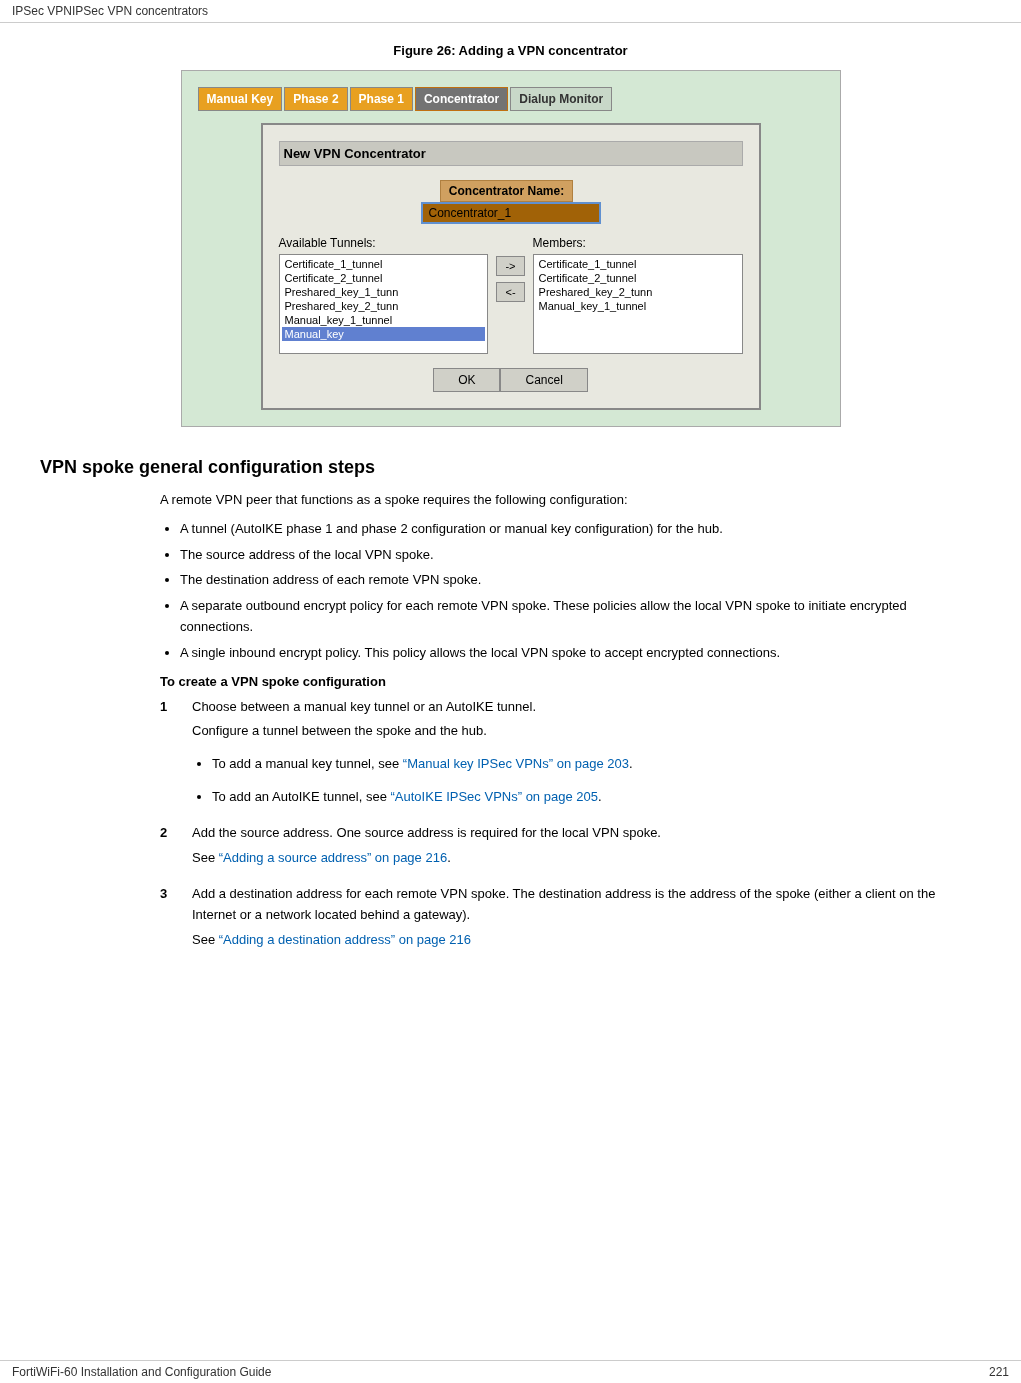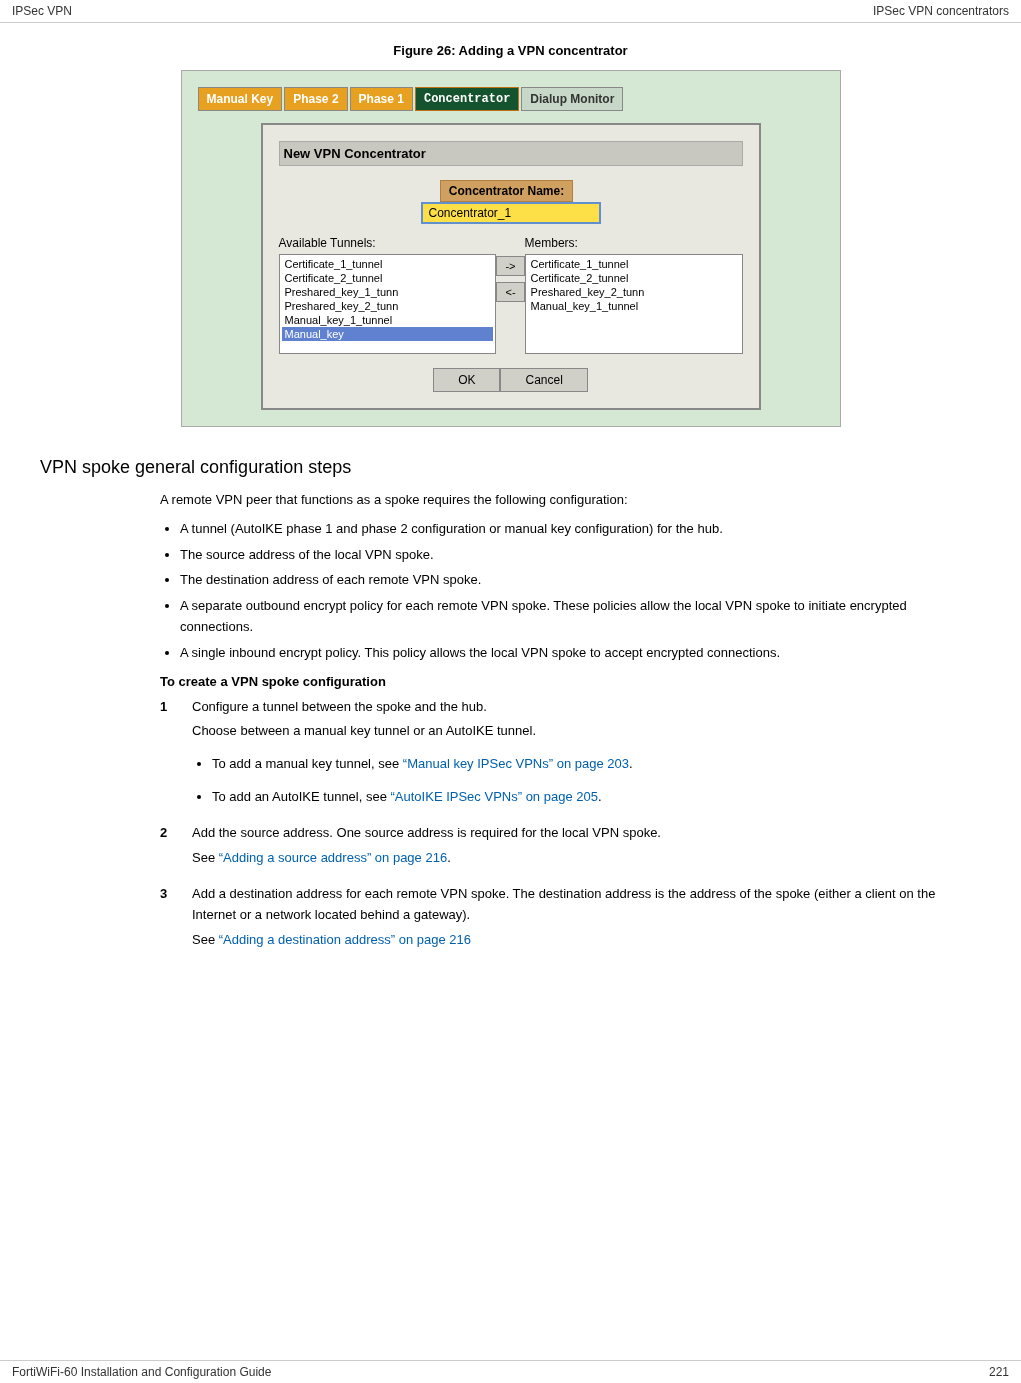--- a/index.html
+++ b/index.html
@@ -9,21 +9,20 @@
       background: #fff;
       color: #000;
       width: 1021px;
       min-height: 1383px;
       position: relative;
     }
 
     
     .header-bar {
       display: flex;
-      justify-content: space-between;
       padding: 4px 12px;
       border-bottom: 1px solid #ccc;
       font-size: 12px;
       color: #333;
     }
 
     
     .footer-bar {
       position: absolute;
       bottom: 0;
@@ -68,24 +67,23 @@
     .tab {
       padding: 4px 8px;
       font-size: 12px;
       font-weight: bold;
       border: 1px solid #888;
       cursor: pointer;
       background: #c8d8c8;
       color: #333;
     }
     .tab.active {
-      background: #14532d;
+      background: #737373;
       color: #fff;
       border-color: #c07010;
-      font-family: Liberation Mono, monospace;
     }
     .tab.highlight {
       background: #e8a020;
       color: #fff;
     }
 
     
     .dialog {
       background: #e8e8e0;
       border: 2px solid #888;
@@ -113,27 +111,28 @@
       background: #d0a060;
       padding: 3px 8px;
       margin-right: 8px;
       white-space: nowrap;
       border: 1px solid #b08040;
     }
     .dialog-input {
       border: 2px solid #6090d0;
       padding: 2px 6px;
       font-size: 12px;
-      background: #fde047;
+      background: #a16207;
       width: 180px;
     }
 
     
     .tunnel-area {
       display: flex;
+      gap: 8px;
       align-items: flex-start;
       margin-bottom: 14px;
     }
     .tunnel-section {
       flex: 1;
     }
     .tunnel-section-label {
       font-size: 12px;
       margin-bottom: 4px;
     }
@@ -182,21 +181,21 @@
       border: 1px solid #888;
       background: #d0d0c8;
       padding: 4px 24px;
       font-size: 12px;
       cursor: pointer;
     }
 
     
     .section-heading {
       font-size: 18px;
-      font-weight: normal;
+      font-weight: bold;
       margin-bottom: 12px;
       margin-top: 10px;
     }
 
     
     .body-text {
       font-size: 13px;
       line-height: 1.6;
       margin-bottom: 8px;
       margin-left: 120px;
@@ -338,22 +337,22 @@
     <li>A single inbound encrypt policy. This policy allows the local VPN spoke to accept encrypted connections.</li>
   </ul>
 
   <p class="bold-subheading">To create a VPN spoke configuration</p>
 
   <div class="numbered-steps">
 
     <div class="step">
       <span class="step-number">1</span>
       <div class="step-content">
+        <p>Choose between a manual key tunnel or an AutoIKE tunnel.</p>
         <p>Configure a tunnel between the spoke and the hub.</p>
-        <p>Choose between a manual key tunnel or an AutoIKE tunnel.</p>
         <ul class="step-bullets">
           <li>To add a manual key tunnel, see <a class="link-text" href="#">“Manual key IPSec VPNs” on page 203</a>.</li>
           <li>To add an AutoIKE tunnel, see <a class="link-text" href="#">“AutoIKE IPSec VPNs” on page 205</a>.</li>
         </ul>
       </div>
     </div>
 
     <div class="step">
       <span class="step-number">2</span>
       <div class="step-content">

